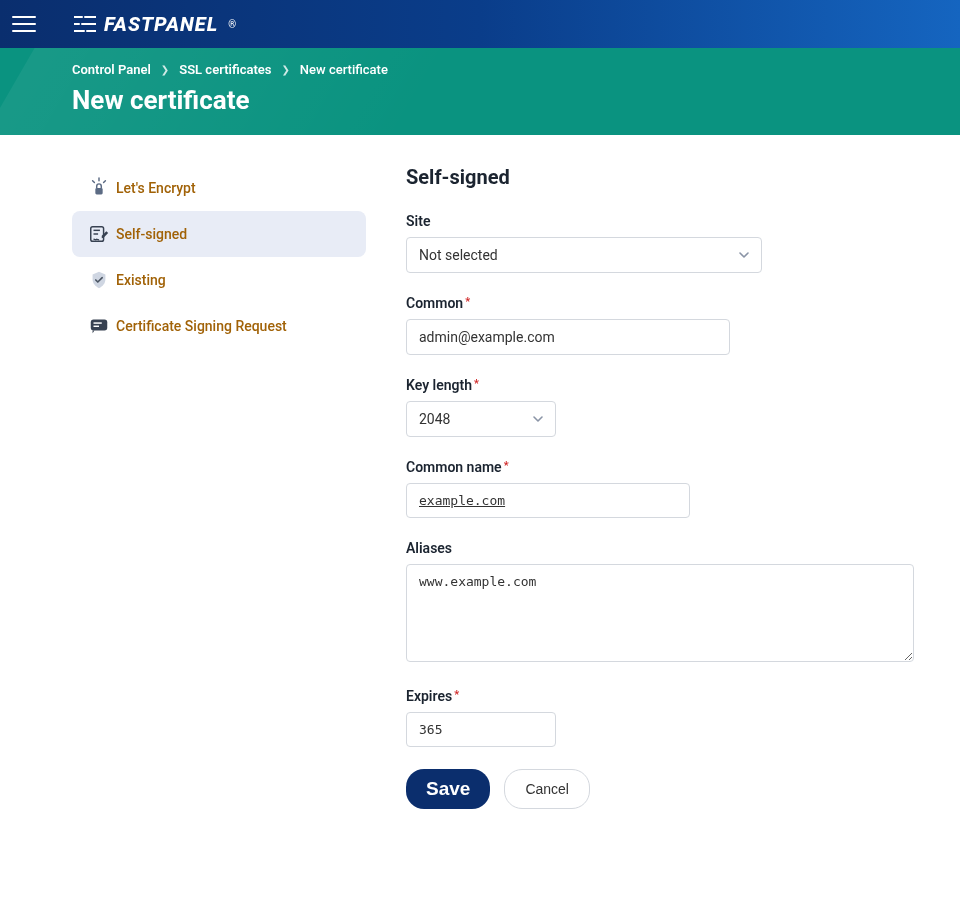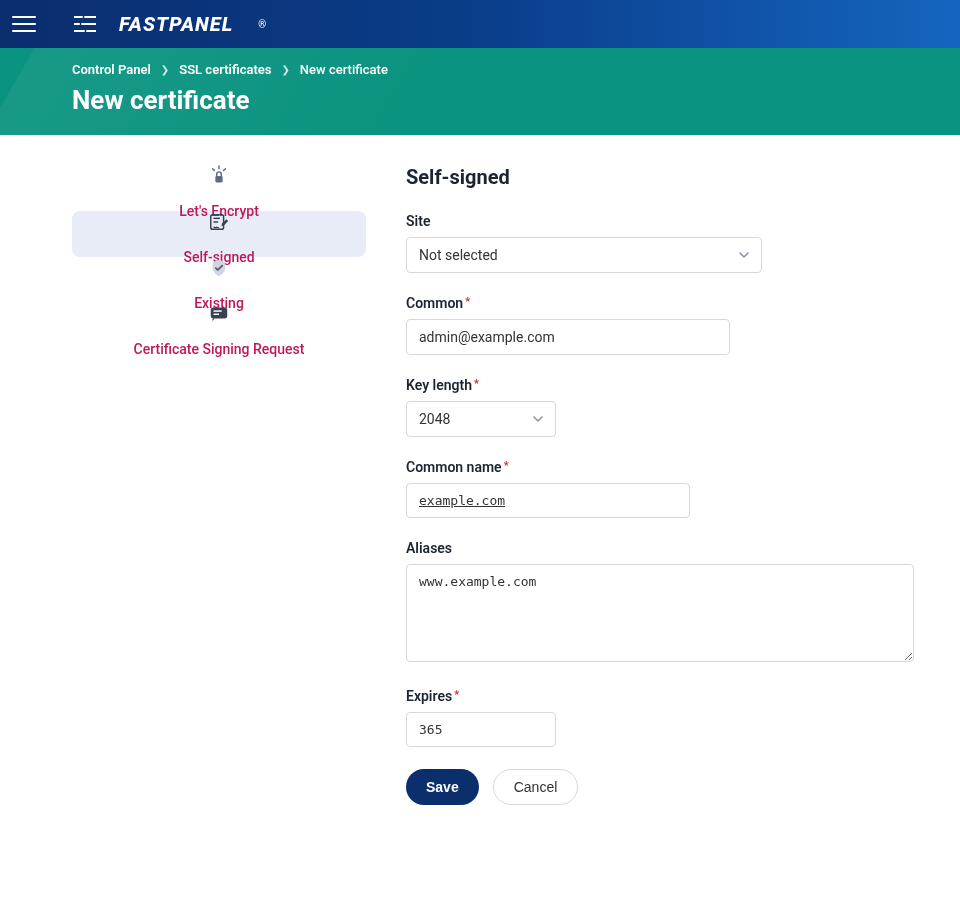--- a/index.html
+++ b/index.html
@@ -9,21 +9,21 @@
   .topbar {
     height: 48px;
     background: linear-gradient(90deg, #0a2e6e 0%, #0a3d8a 50%, #1565c0 100%);
     display: flex;
     align-items: center;
     padding: 0 12px;
     gap: 18px;
   }
   .hamburger { width:24px; height:24px; display:flex; flex-direction:column; justify-content:center; gap:5px; cursor:pointer; }
   .hamburger span { display:block; height:2px; background:#fff; border-radius:1px; }
-  .logo { display:flex; align-items:center; color:#fff; font-weight:800; font-size:20px; letter-spacing:1px; gap:23px; margin-left:20px;}
+  .logo { display:flex; align-items:center; color:#fff; font-weight:800; font-size:20px; letter-spacing:1px; gap:8px; margin-left:20px;}
   .logo-stripes { width:22px; height:18px; }
   .logo sup { font-size:10px; font-weight:400; margin-left:2px; }
 
   
   .shell-header {
     background: #0a9380;
     color:#fff;
     padding: 14px 72px 20px 72px;
     position:relative;
     overflow:hidden;
@@ -36,23 +36,23 @@
   }
   .breadcrumb { display:flex; align-items:center; gap:10px; font-size:13px; font-weight:500; }
   .breadcrumb a { color:#fff; text-decoration:none; font-weight:600; }
   .breadcrumb .sep { opacity:0.8; font-size:10px; }
   .page-title { font-size:26px; font-weight:700; margin-top:8px; }
 
   
   .content { display:flex; padding: 30px 46px 40px 46px; gap: 40px; }
   .sidenav { width: 320px; flex-shrink:0; padding-left:26px; }
   .sidenav-item {
-    display:flex; align-items:center; gap:16px;
+    display:flex; align-items:center; gap:6px;
     height:46px; padding:0 16px; border-radius:8px;
-    font-size:14px; color:#be185d; cursor:pointer; font-weight:500;flex-direction:column;
+    font-size:14px; color:#a16207; cursor:pointer; font-weight:500;
   }
   .sidenav-item.active { background:#e8ecf6; }
   .sidenav-icon { width:22px; height:22px; display:flex; align-items:center; justify-content:center; }
 
   .form-area { flex:1; max-width:520px; }
   .form-title { font-size:20px; font-weight:700; color:#1b2430; margin-bottom:24px; }
   .form-row { margin-bottom:22px; }
   .form-label { font-size:14px; font-weight:600; color:#1b2430; margin-bottom:8px; display:block; }
   .req { color:#d02828; font-size:11px; vertical-align:top; margin-left:2px;}
   .input, .select, .textarea {
@@ -69,21 +69,21 @@
   .select-wrapper .chev { position:absolute; right:12px; top:50%; transform:translateY(-50%); pointer-events:none; color:#8a94a6; }
   .w-site{ width:356px; }
   .w-email{ width:324px; }
   .w-key{ width:150px; }
   .w-common{ width:284px;text-decoration:underline; }
   .w-expires{ width:150px; }
   .textarea { resize:both; min-height:98px; font-family: ui-monospace, SFMono-Regular, Menlo, Consolas, monospace; font-size:13px; }
   .mono { font-family: ui-monospace, SFMono-Regular, Menlo, Consolas, monospace; font-size:13px; }
 
   .actions { display:flex; gap:14px; margin-top:8px; }
-  .btn-primary { background:#0b2e6d; color:#fff; border:none; border-radius:18px; padding:9px 20px; font-size:14px; font-weight:600; cursor:pointer;}
+  .btn-primary { background:#0b2e6d; color:#fff; border:none; border-radius:18px; padding:9px 20px; font-size:19px; font-weight:600; cursor:pointer;}
   .btn-secondary { background:#fff; color:#333; border:1px solid #d4d8de; border-radius:18px; padding:9px 20px; font-size:14px; font-weight:500; cursor:pointer;}
 
   svg { display:block; }
 </style>
 </head>
 <body>
 
 <div class="topbar">
   <div class="hamburger">
     <span></span>

